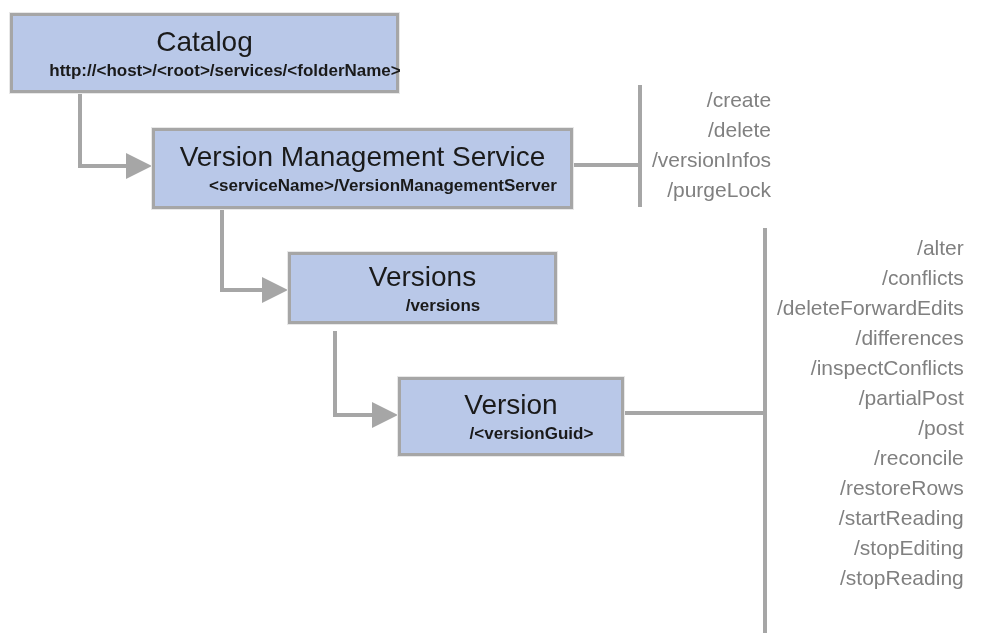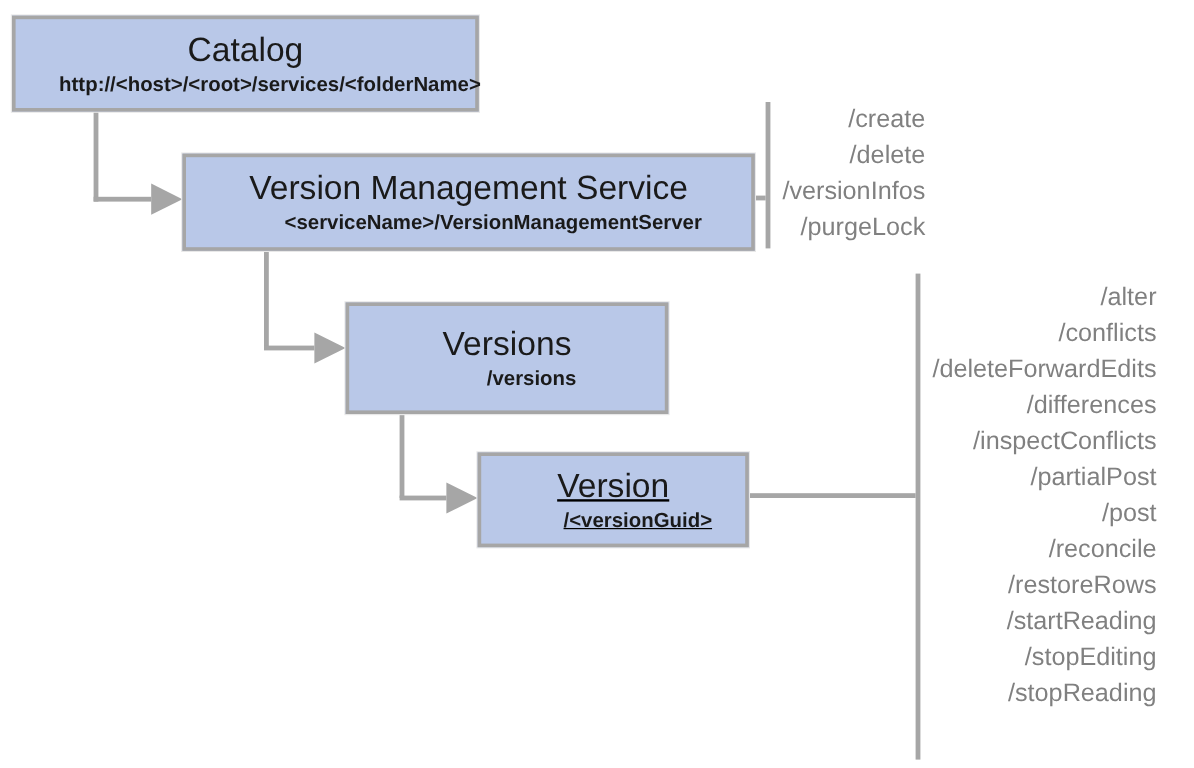--- a/index.html
+++ b/index.html
@@ -62,23 +62,23 @@
     position: absolute;
     color: var(--op-text);
     font-size: 21px;
     line-height: 30px;
     font-weight: 400;
     white-space: nowrap;
     text-align: right;
   }
   
   #node-catalog   { left: 10px;  top: 13px;  width: 389px; height: 80px; }
-  #node-vms       { left: 152px; top: 128px; width: 477px; height: 81px; text-align: right; }
-  #node-versions  { left: 288px; top: 252px; width: 269px; height: 93px; }
-  #node-version   { left: 398px; top: 377px; width: 226px; height: 79px; text-decoration: underline; }
+  #node-vms       { left: 152px; top: 128px; width: 421px; height: 81px; text-align: right; }
+  #node-versions  { left: 288px; top: 252px; width: 269px; height: 72px; }
+  #node-version   { left: 398px; top: 377px; width: 226px; height: 79px; }
   
   #conn-a-v { left: 78px;  top: 93px;  width: 4px;  height: 75px; }
   #conn-a-h { left: 78px;  top: 164px; width: 48px; height: 4px; }
   #conn-a-arrow { left: 126px; top: 153px; }
   
   #conn-b-v { left: 220px; top: 209px; width: 4px;  height: 81px; }
   #conn-b-h { left: 220px; top: 288px; width: 42px; height: 4px; }
   #conn-b-arrow { left: 262px; top: 277px; }
   
   #conn-c-v { left: 333px; top: 331px; width: 4px;  height: 84px; }

